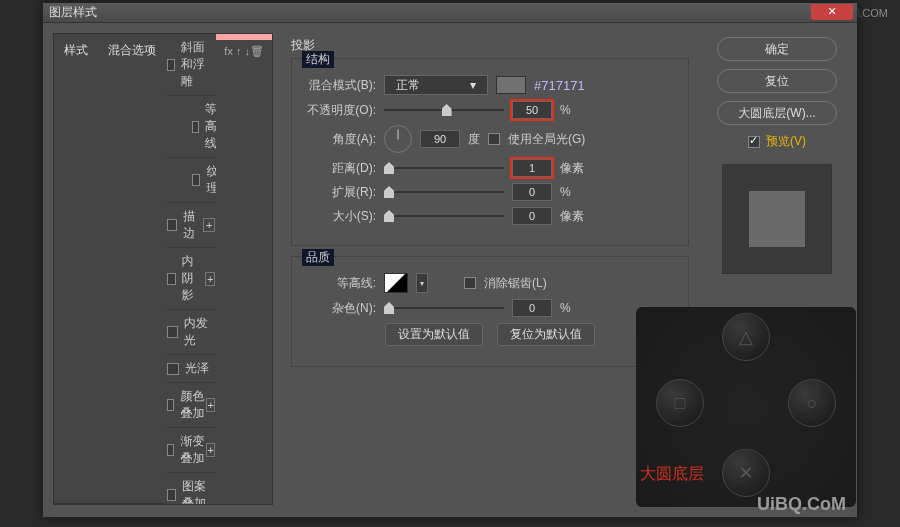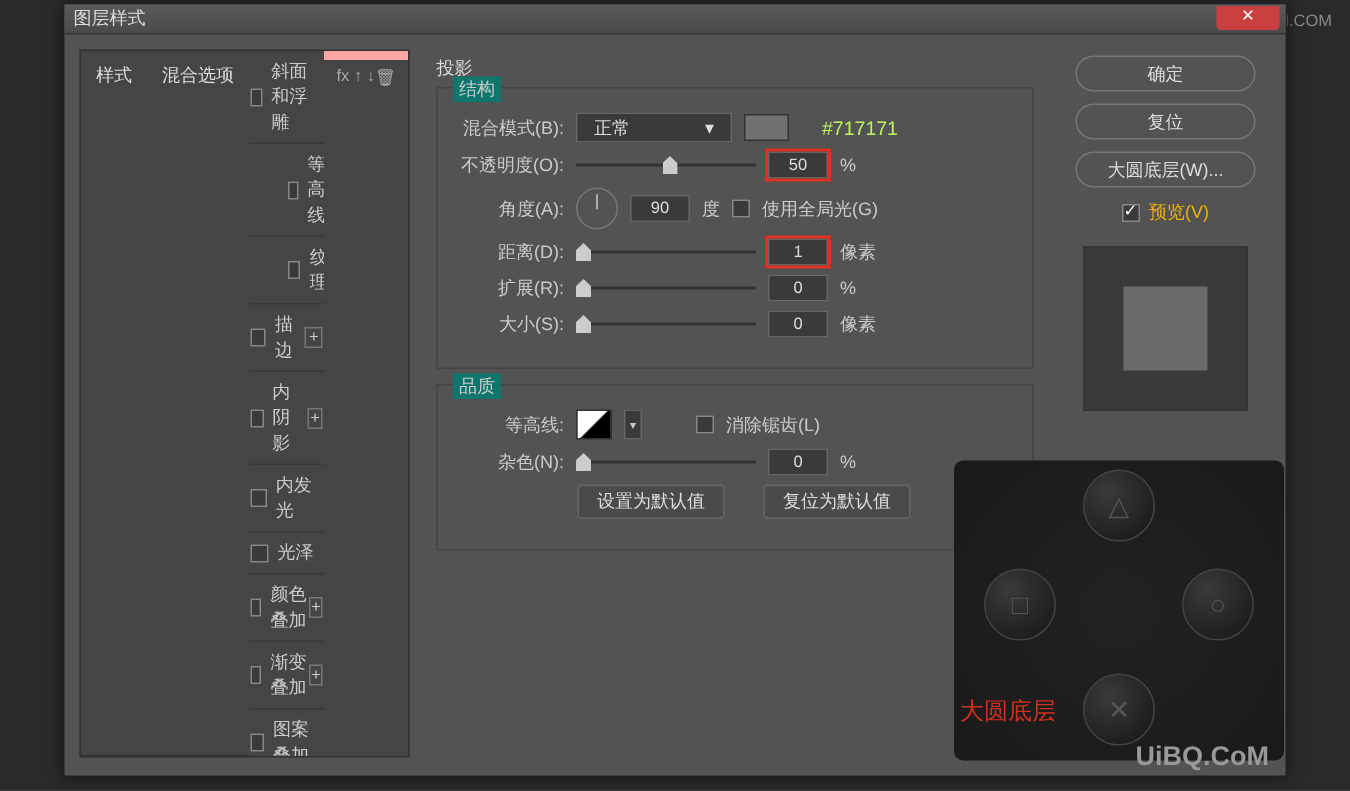--- a/index.html
+++ b/index.html
@@ -16,34 +16,34 @@
 .style-item .lbl { display: flex; align-items: center; gap: 6px; }
 .style-sub { padding-left: 26px; }
 .cb { width: 12px; height: 12px; border: 1px solid #888; background: #3a3a3a; display: inline-block; position: relative; }
 .cb.checked::after { content: "✓"; position: absolute; left: 0; top: -3px; font-size: 11px; color: #fff; }
 .plus-box { width: 14px; height: 14px; border: 1px solid #777; display: flex; align-items: center; justify-content: center; font-size: 11px; color: #ccc; }
 .selected { background: #5a5a5a; }
 .left-footer { height: 28px; border-top: 6px solid #fca5a5; display: flex; align-items: center; justify-content: space-between; padding: 0 8px; color: #aaa; font-size: 11px; }
 .center-panel { flex: 1; padding: 4px 8px; font-size: 12px; color: #ccc; }
 .section-title { font-size: 12px; color: #ddd; margin-bottom: 4px; }
 .fieldset { border: 1px solid #444; padding: 10px 12px 14px; margin-bottom: 10px; position: relative; }
-.fieldset .legend { position: absolute; top: -8px; left: 10px; background: #0f766e; padding: 0 4px; font-size: 12px; }
+.fieldset .legend { position: absolute; top: -8px; left: 10px; background: #0f172a; padding: 0 4px; font-size: 12px; }
 .row { display: flex; align-items: center; gap: 8px; margin: 6px 0; font-size: 12px; }
 .row .lab { width: 72px; text-align: right; color: #ccc; }
 .select { width: 104px; height: 20px; background: #3a3a3a; border: 1px solid #666; color: #ddd; font-size: 12px; padding: 0 11px; display: flex; align-items: center; justify-content: space-between; }
 .swatch { width: 30px; height: 18px; background: #717171; border: 1px solid #333; }
-.annot { color: #bef264; font-size: 13px; margin-left: 14px; }
+.annot { color: #c4b5fd; font-size: 13px; }
 .red-box { outline: 2px solid #e03020; }
 .slider { flex: 1; height: 14px; position: relative; max-width: 120px; }
 .slider::before { content: ""; position: absolute; left: 0; right: 0; top: 6px; height: 2px; background: #333; }
 .slider .thumb { position: absolute; top: 1px; width: 10px; height: 12px; background: #ccc; clip-path: polygon(50% 0,100% 40%,100% 100%,0 100%,0 40%); }
 .num-input { width: 40px; height: 18px; background: #3a3a3a; border: 1px solid #666; color: #ddd; font-size: 11px; text-align: center; }
 .angle-dial { width: 28px; height: 28px; border: 1px solid #777; border-radius: 50%; position: relative; }
 .angle-dial::after { content: ""; position: absolute; left: 50%; top: 50%; width: 10px; height: 1px; background: #ccc; transform-origin: left; transform: rotate(-90deg); }
-.btn-sm { padding: 2px 12px; background: #4a4a4a; border: 1px solid #666; color: #ddd; font-size: 12px; border-radius: 3px; margin-left: 12px; }
+.btn-sm { padding: 2px 12px; background: #4a4a4a; border: 1px solid #666; color: #ddd; font-size: 12px; border-radius: 3px; }
 .contour-sw { width: 24px; height: 20px; background: linear-gradient(135deg,#fff 48%,#000 52%); border: 1px solid #333; }
 .dd-arrow { width: 12px; height: 20px; background: #3a3a3a; border: 1px solid #666; display: flex; align-items: center; justify-content: center; font-size: 8px; color: #ccc; }
 .right-panel { width: 140px; display: flex; flex-direction: column; gap: 8px; align-items: center; padding-top: 4px; }
 .btn-round { width: 120px; height: 24px; border: 1px solid #777; border-radius: 12px; background: #535353; color: #ddd; font-size: 12px; display: flex; align-items: center; justify-content: center; }
 .preview-box { width: 110px; height: 110px; background: #3a3a3a; border: 1px solid #333; display: flex; align-items: center; justify-content: center; margin-top: 6px; }
 .preview-inner { width: 56px; height: 56px; background: #6a6a6a; }
 .cb-row { display: flex; align-items: center; gap: 6px; font-size: 12px; color: #eab308; }
 .dpad { position: absolute; right: 44px; bottom: 20px; width: 220px; height: 200px; background: radial-gradient(circle at center,#222 0%,#1a1a1a 100%); border-radius: 6px; }
 .dpad-btn { position: absolute; width: 48px; height: 48px; border-radius: 50%; background: radial-gradient(circle at 35% 30%,#3a3a3a,#151515); border: 1px solid #444; display: flex; align-items: center; justify-content: center; color: #555; font-size: 18px; }
 .dpad-up { left: 86px; top: 6px; }

